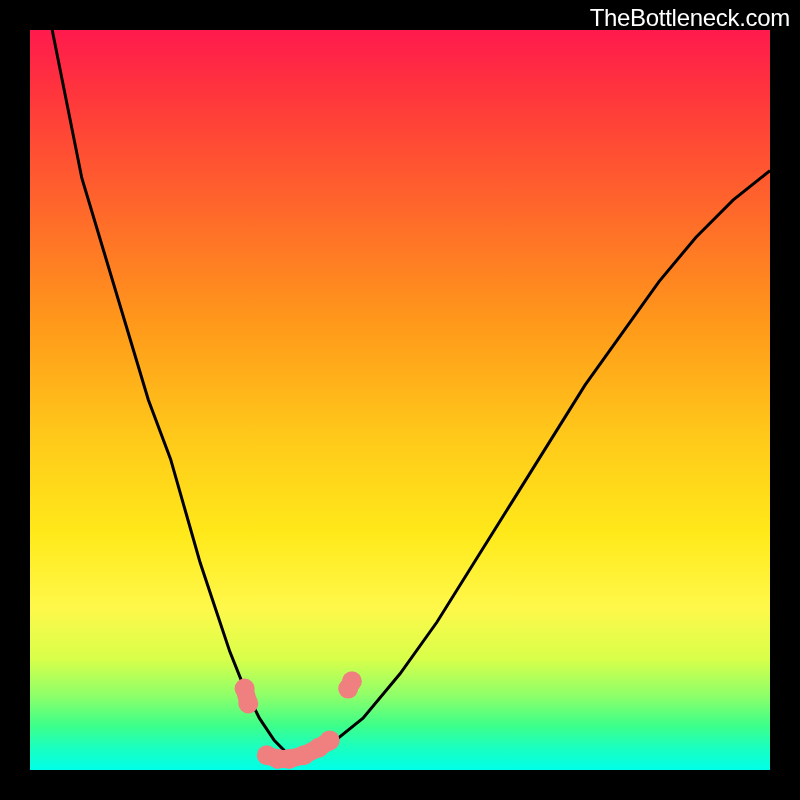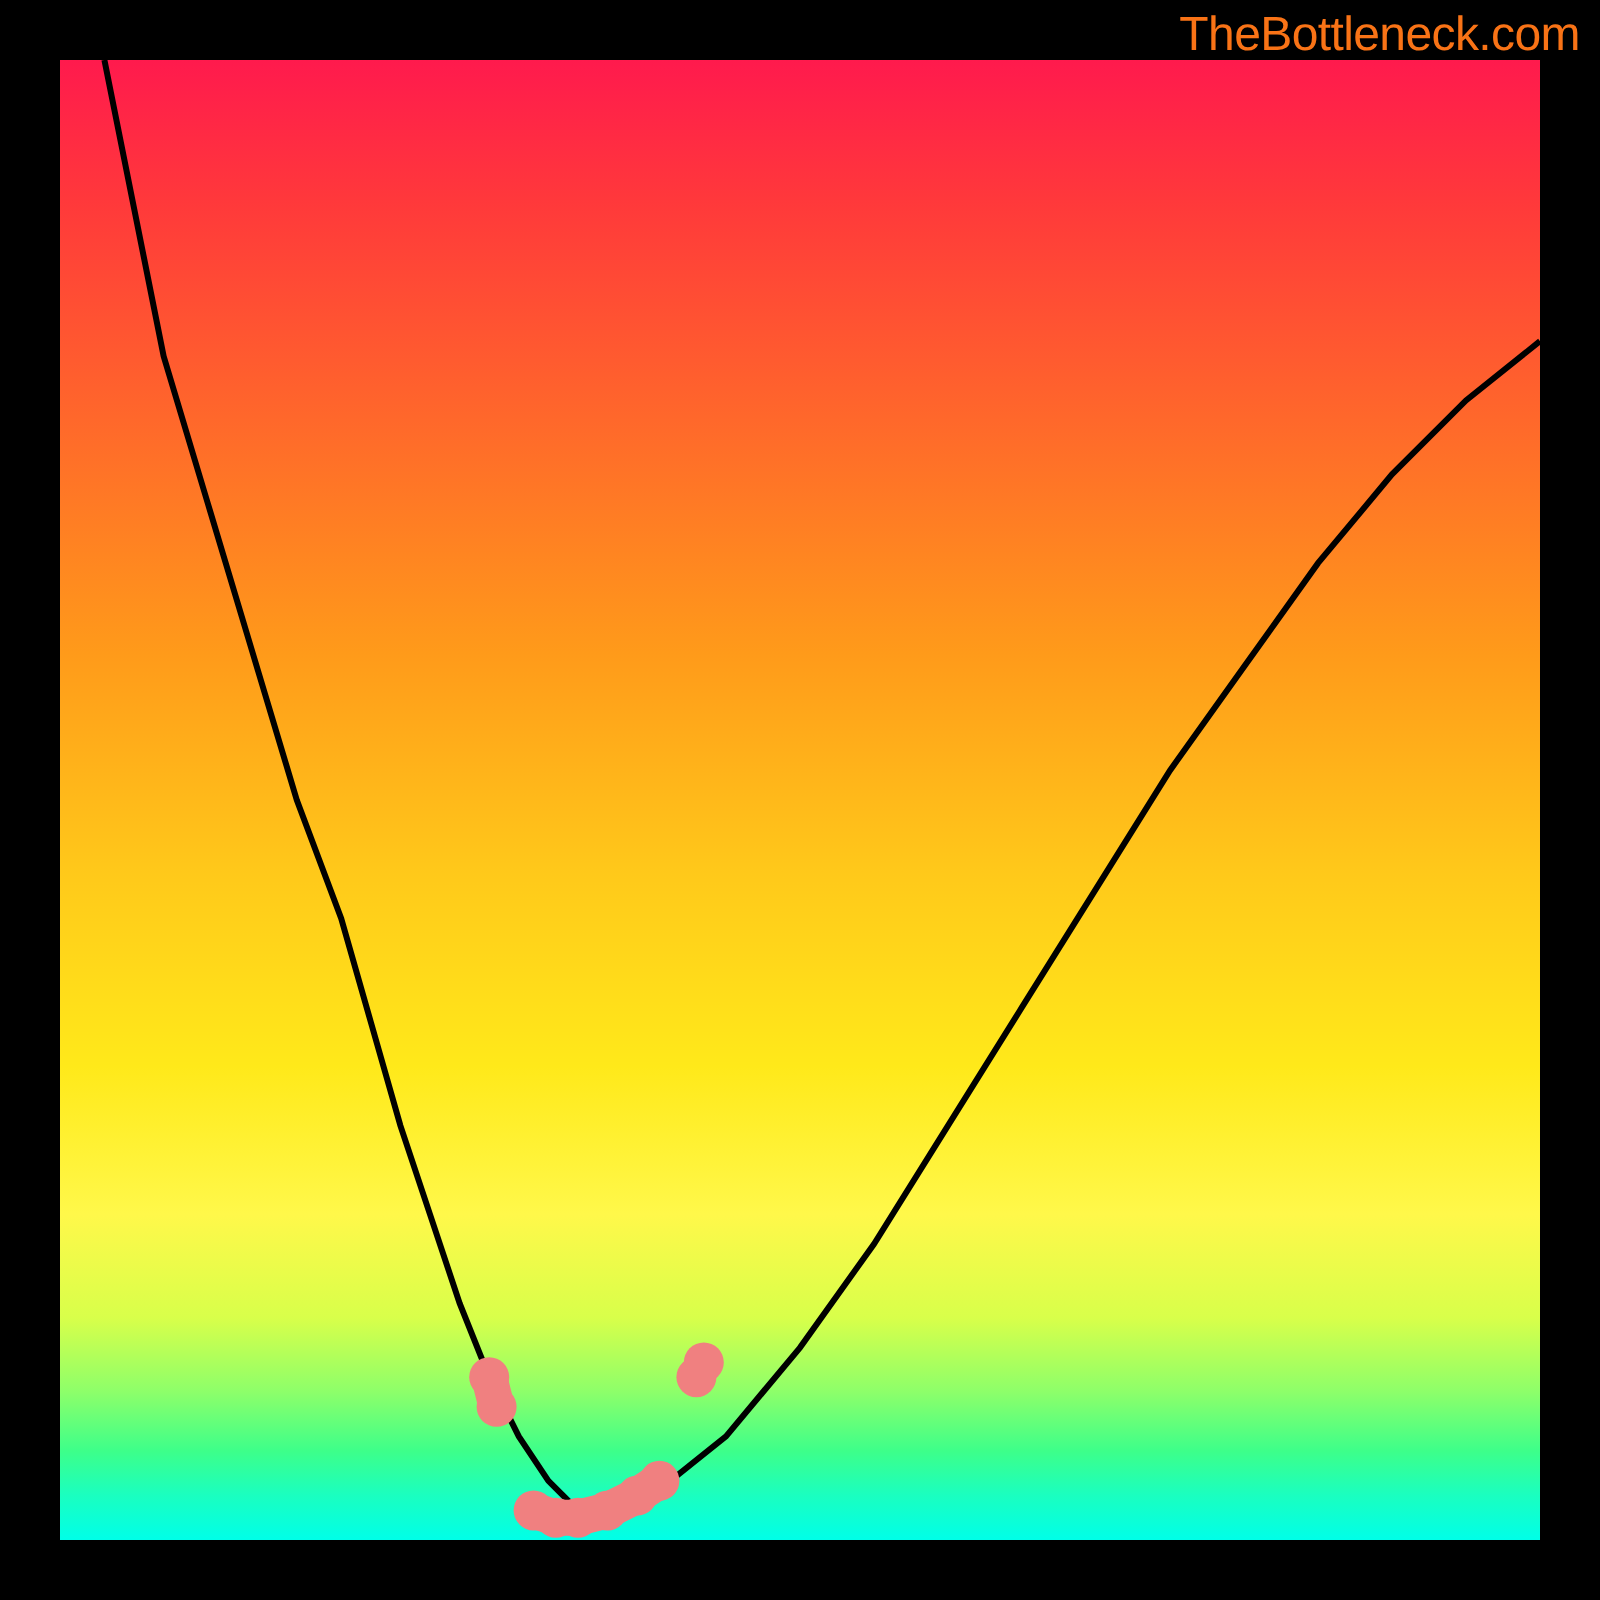--- a/index.html
+++ b/index.html
@@ -30,21 +30,21 @@
       #3dff8a 94%,
       #1affc0 97%,
       #00ffe8 100%
     );
     overflow: hidden;
   }
   .watermark {
     position: absolute;
     top: 4px;
     right: 10px;
-    color: #f97316;
+    color: #ffffff;
     font-size: 24px;
     font-weight: 500;
     letter-spacing: -0.3px;
     z-index: 5;
   }
   svg {
     position: absolute;
     left: 0;
     top: 0;
     width: 740px;

